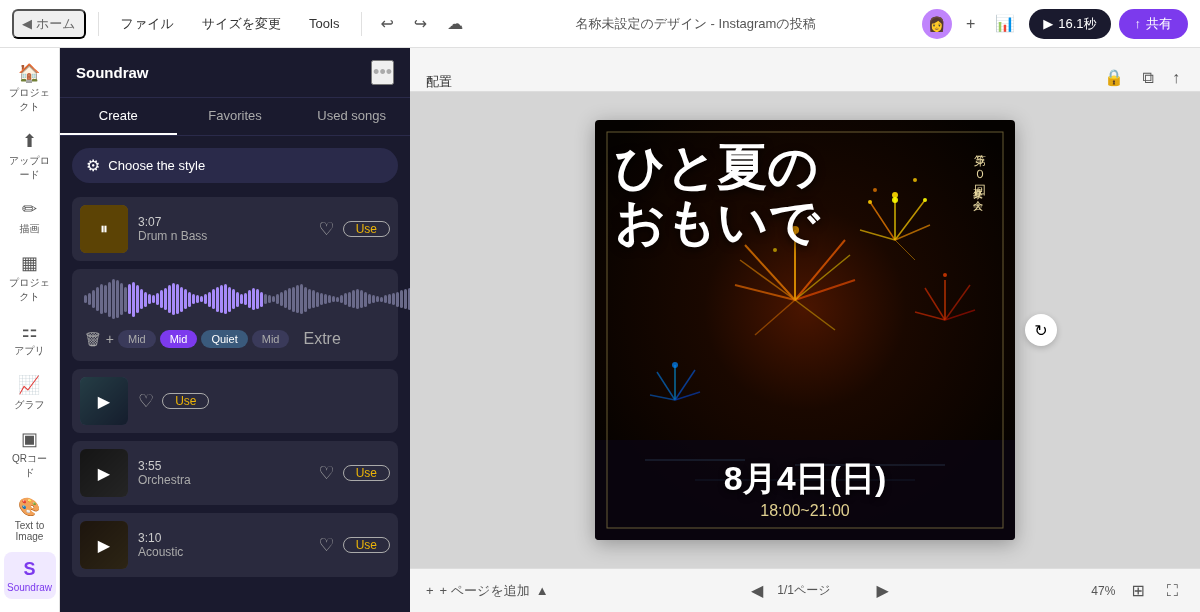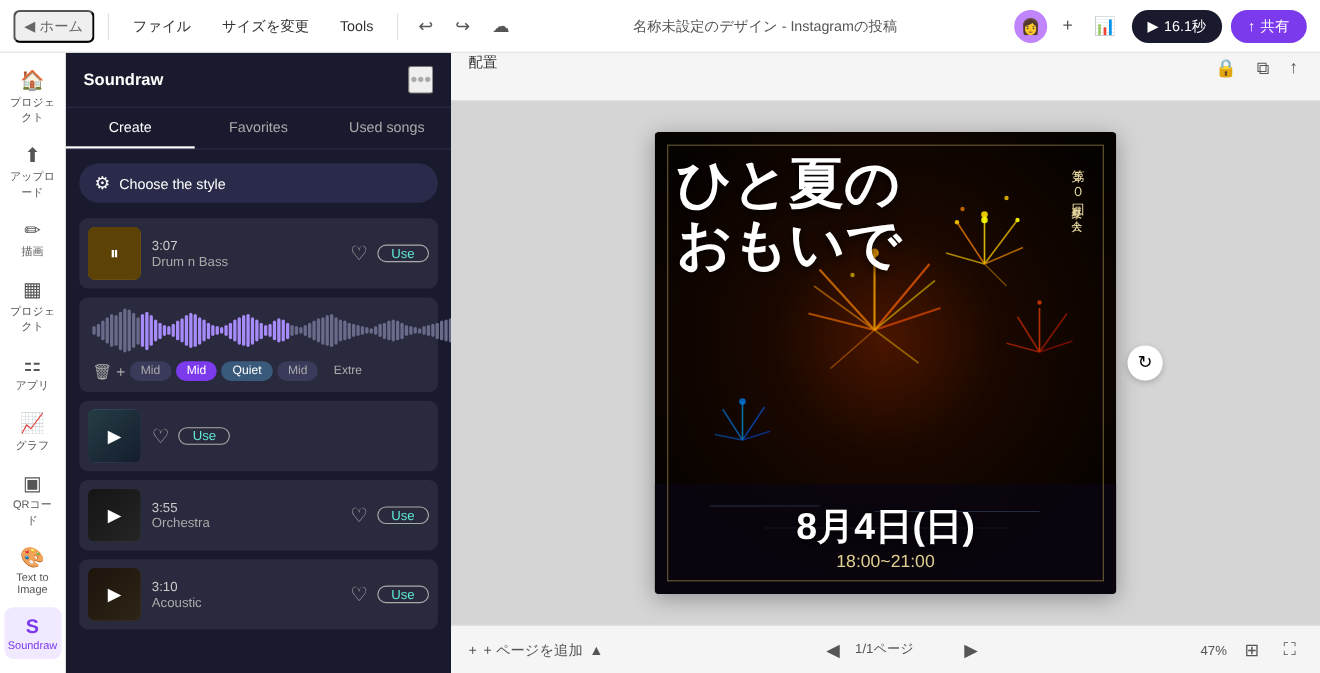--- a/index.html
+++ b/index.html
@@ -49,39 +49,39 @@
 
     
     .song-item { display: flex; align-items: center; gap: 10px; margin-bottom: 8px; padding: 8px; border-radius: 8px; background: #2a2a3e; }
     .song-thumb { width: 48px; height: 48px; border-radius: 6px; background: #3a3a5a; flex-shrink: 0; overflow: hidden; display: flex; align-items: center; justify-content: center; position: relative; }
     .play-overlay { position: absolute; background: rgba(0,0,0,0.5); width: 100%; height: 100%; display: flex; align-items: center; justify-content: center; font-size: 16px; color: #fff; }
     .song-info { flex: 1; }
     .song-time { font-size: 12px; color: #ccc; }
     .song-genre { font-size: 12px; color: #aaa; }
     .song-actions { display: flex; align-items: center; gap: 8px; }
     .heart-btn { background: transparent; border: none; color: #aaa; cursor: pointer; font-size: 18px; }
-    .use-btn { background: transparent; border: 1px solid #aaa; color: #5eead4; padding: 0 12px; border-radius: 12px; cursor: pointer; font-size: 12px; }
+    .use-btn { background: transparent; border: 1px solid #aaa; color: #eab308; padding: 0 12px; border-radius: 12px; cursor: pointer; font-size: 12px; }
 
     
     .waveform-section { background: #2a2a3e; border-radius: 8px; padding: 10px 12px; margin-bottom: 8px; }
     .waveform { height: 40px; display: flex; align-items: center; gap: 1px; margin-bottom: 8px; }
     .waveform-bar { width: 3px; border-radius: 2px; background: #6a6a8a; }
     .waveform-bar.active { background: #a78bfa; }
     .segment-row { display: flex; align-items: center; gap: 4px; margin-top: 4px; }
     .seg-delete { color: #aaa; cursor: pointer; font-size: 14px; background: transparent; border: none; }
     .seg-add { color: #aaa; cursor: pointer; font-size: 14px; background: transparent; border: none; }
     .seg-label { padding: 3px 10px; border-radius: 12px; font-size: 11px; cursor: pointer; border: none; }
     .seg-label.inactive { background: #3a3a5a; color: #aaa; }
     .seg-label.active-mid { background: #7c3aed; color: #fff; }
     .seg-label.active-quiet { background: #3a5a7c; color: #fff; }
-    .seg-more { color: #aaa; font-size: 11px; padding: 3px 10px; }
+    .seg-more { color: #aaa; font-size: 16px; padding: 3px 10px; }
 
     
     .canvas-area { flex: 1; background: #e8e8e8; display: flex; flex-direction: column; overflow: hidden; }
-    .canvas-toolbar { height: 44px; background: #f5f5f5; display: flex; align-items: flex-start; padding: 0 16px; gap: 8px; border-bottom: 1px solid #ddd; }
+    .canvas-toolbar { height: 44px; background: #f5f5f5; display: flex; align-items: flex-end; padding: 0 16px; gap: 8px; border-bottom: 1px solid #ddd; }
     .canvas-toolbar-label { font-size: 13px; color: #333; }
     .canvas-toolbar-right { margin-left: auto; display: flex; gap: 10px; }
     .toolbar-icon-btn { background: transparent; border: none; cursor: pointer; color: #555; font-size: 16px; padding: 4px; border-radius: 4px; }
     .canvas-main { flex: 1; display: flex; align-items: center; justify-content: center; overflow: hidden; background: #d5d5d5; position: relative; }
     .canvas-bottom { height: 44px; background: #f5f5f5; display: flex; align-items: center; justify-content: space-between; padding: 0 16px; border-top: 1px solid #ddd; font-size: 12px; color: #555; }
 
     
     .design-canvas { width: 420px; height: 420px; position: relative; border-radius: 4px; overflow: hidden; box-shadow: 0 4px 20px rgba(0,0,0,0.3); }
     .refresh-btn { position: absolute; right: -40px; top: 50%; transform: translateY(-50%); background: #fff; border: none; width: 32px; height: 32px; border-radius: 50%; cursor: pointer; display: flex; align-items: center; justify-content: center; box-shadow: 0 2px 6px rgba(0,0,0,0.2); font-size: 16px; }
 

